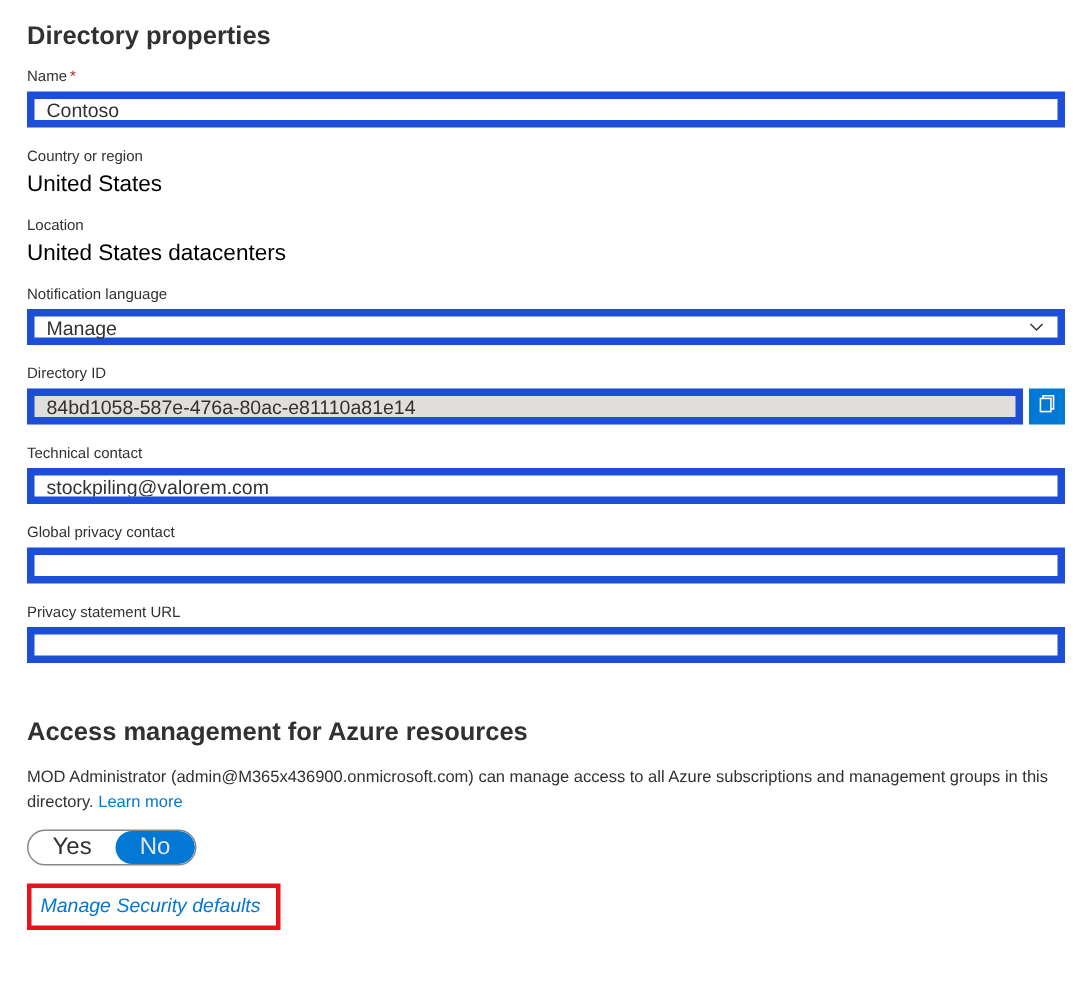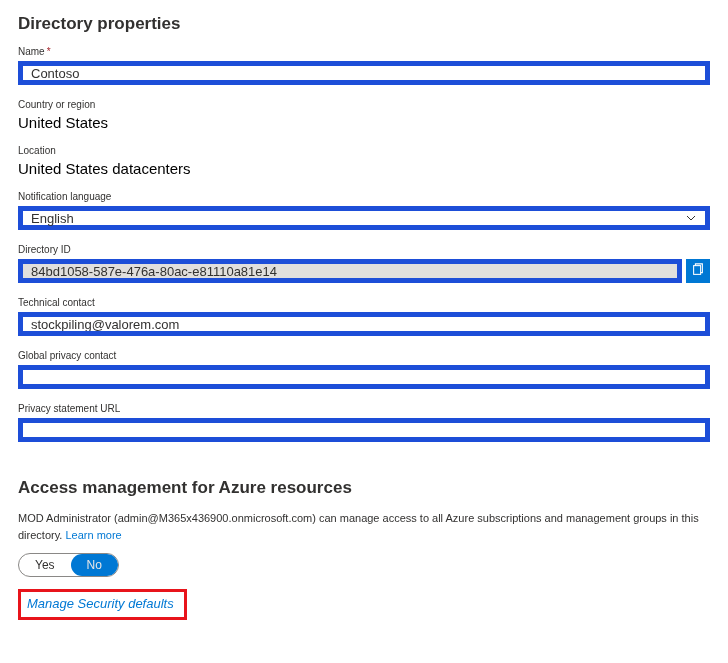--- a/index.html
+++ b/index.html
@@ -93,21 +93,21 @@
       border-radius: 14px;
       height: 24px;
       overflow: hidden;
       margin-bottom: 12px;
     }
     .toggle-option {
       padding: 0 16px;
       height: 100%;
       display: flex;
       align-items: center;
-      font-size: 12px;
+      font-size: 16px;
       cursor: pointer;
       color: #323130;
     }
     .toggle-option.active {
       background: #0078d4;
       color: #e5e5e5;
       border-radius: 12px;
     }
     .manage-link-wrap {
       display: inline-block;
@@ -142,21 +142,21 @@
 </div>
 
 <div class="field">
   <div class="field-label">Location</div>
   <div class="field-value">United States datacenters</div>
 </div>
 
 <div class="field">
   <div class="field-label">Notification language</div>
   <div class="select-box">
-    <span>English</span>
+    <span>Manage</span>
     <span class="chevron">
       <svg width="12" height="12" viewBox="0 0 12 12">
           <path d="M2 4 L6 8 L10 4" stroke="#323130" stroke-width="1" fill="none"></path>
         </svg>
     </span>
   </div>
 </div>
 
 <div class="field">
   <div class="field-label">Directory ID</div>

